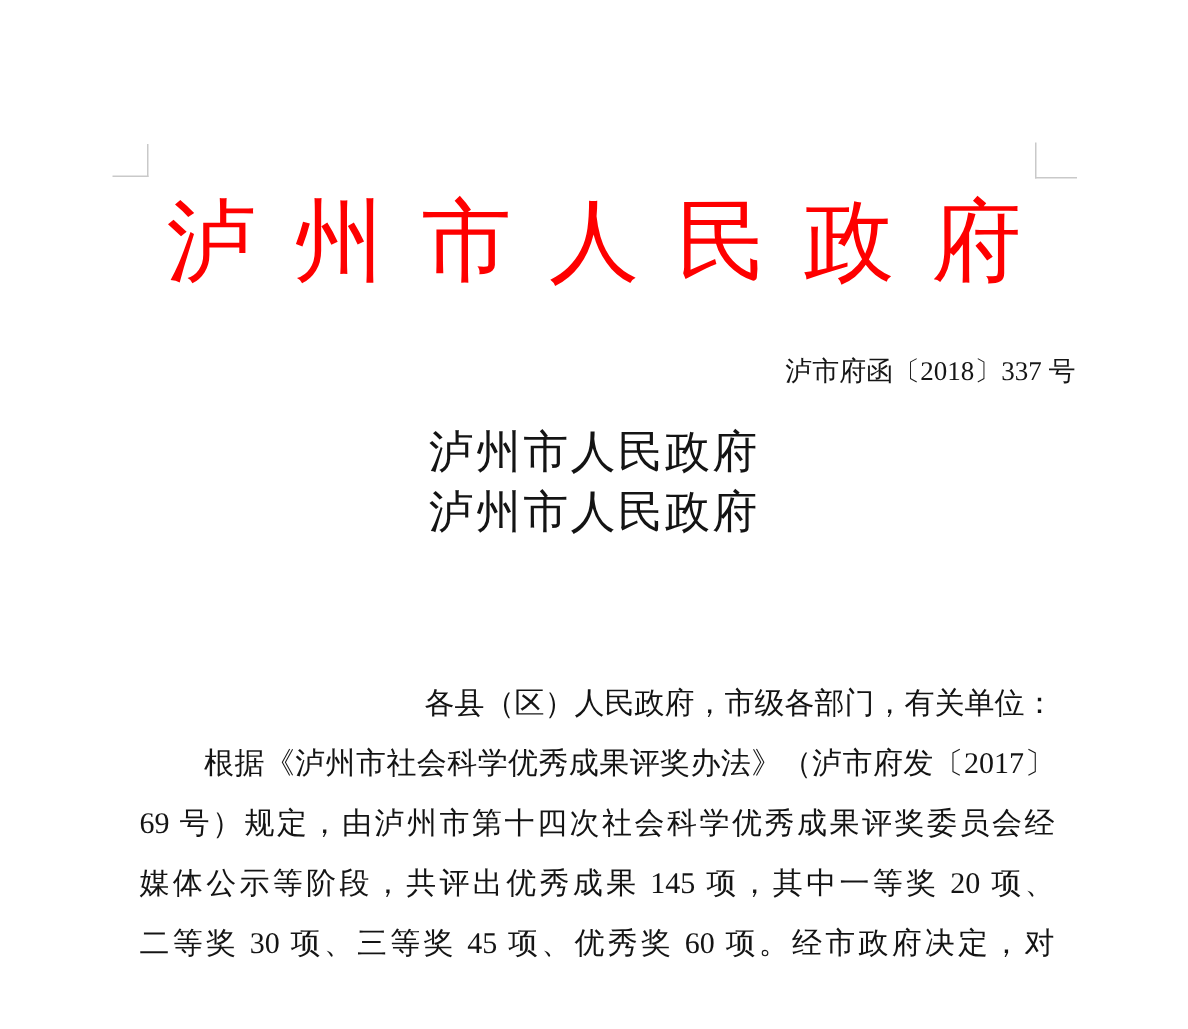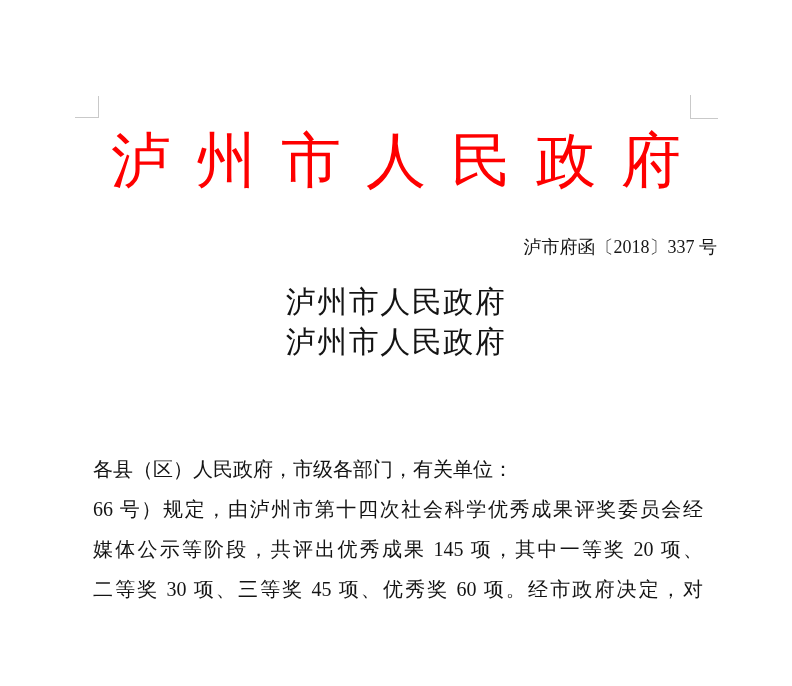--- a/index.html
+++ b/index.html
@@ -87,21 +87,21 @@
   .body-block {
     position: absolute;
     left: 93px;
     width: 610px;
     top: 449px;
     font-size: 20px;
     line-height: 40px;
     color: #141414;
   }
   .salutation {
-    text-align: left;
+    text-align: right;
     white-space: nowrap;
   }
   .para-line {
     text-align: justify;
     text-align-last: justify;
     height: 40px;
     overflow: hidden;
   }
   .para-line.indent {
     text-indent: 43px;
@@ -119,18 +119,19 @@
 
   <div class="doc-number">泸市府函〔2018〕337 号</div>
 
   <div class="title-block">
     <div class="title-line">泸州市人民政府</div>
     <div class="title-line">泸州市人民政府</div>
   </div>
 
   <div class="body-block">
     <div class="salutation">各县（区）人民政府，市级各部门，有关单位：</div>
-    <div class="para-line">66 号）规定，由泸州市第十四次社会科学优秀成果评奖委员会经</div>
+    <div class="para-line indent">根据《泸州市社会科学优秀成果评奖办法》（泸市府发〔2017〕</div>
+    <div class="para-line">69 号）规定，由泸州市第十四次社会科学优秀成果评奖委员会经</div>
     <div class="para-line">媒体公示等阶段，共评出优秀成果 145 项，其中一等奖 20 项、</div>
     <div class="para-line">二等奖 30 项、三等奖 45 项、优秀奖 60 项。经市政府决定，对</div>
   </div>
 
 </div>
 
 </body></html>

